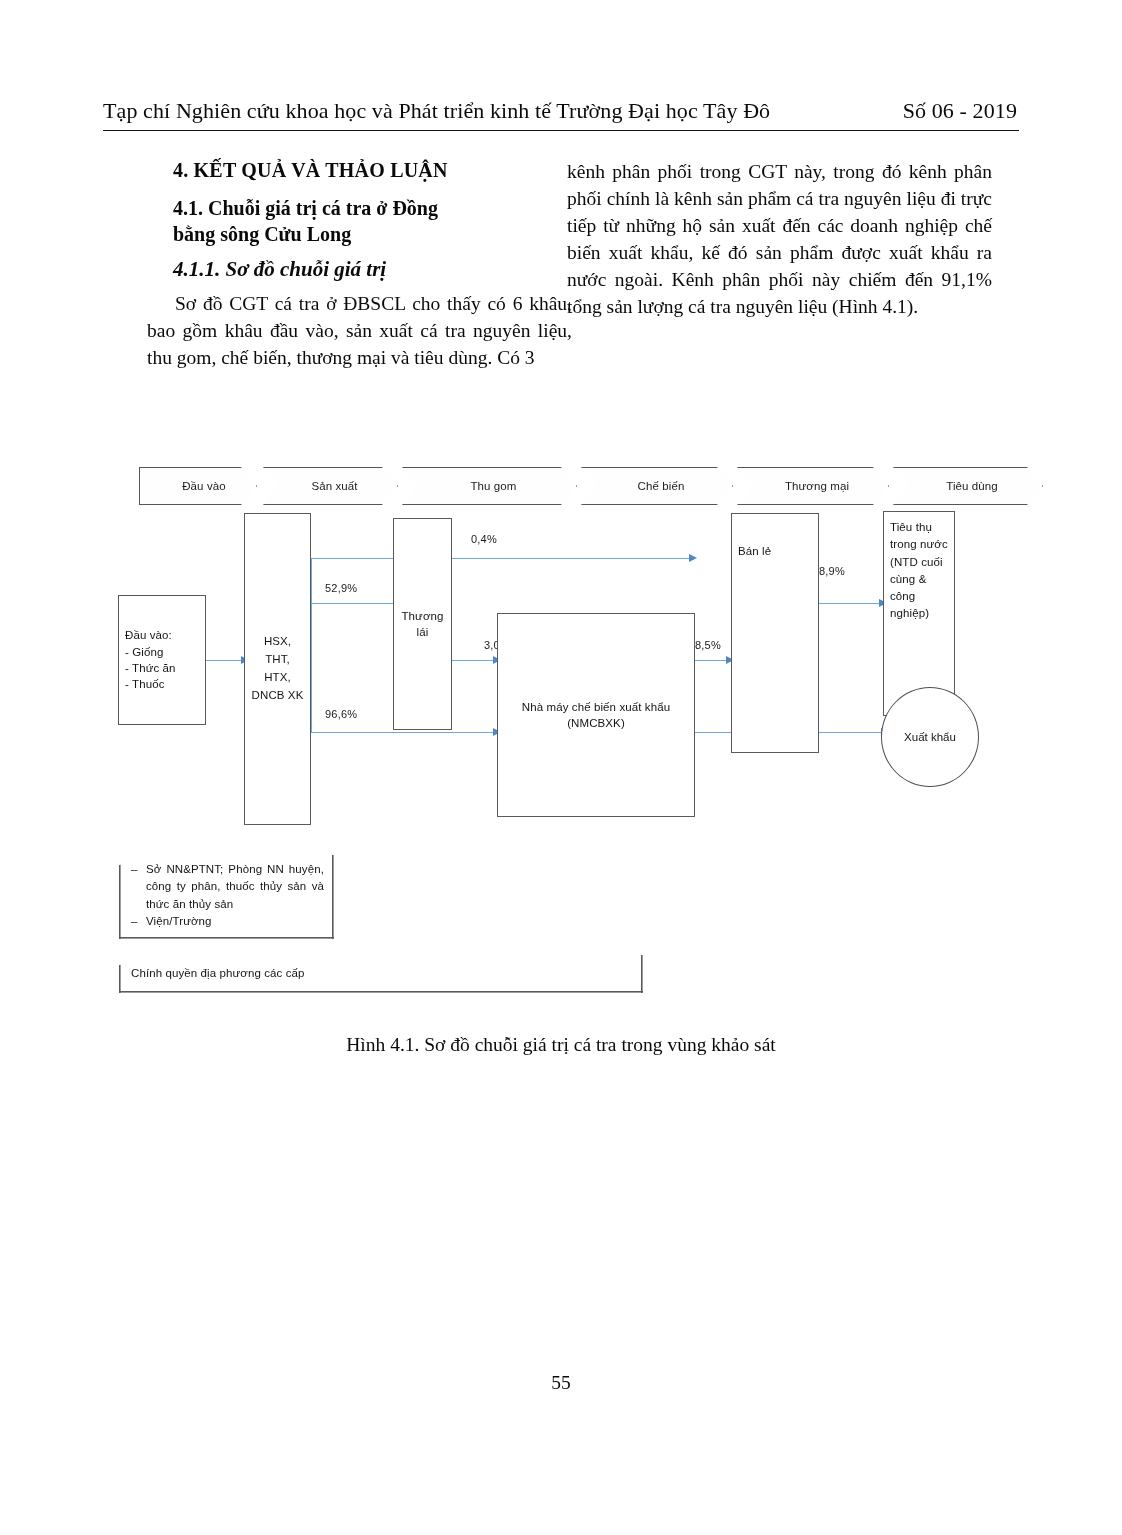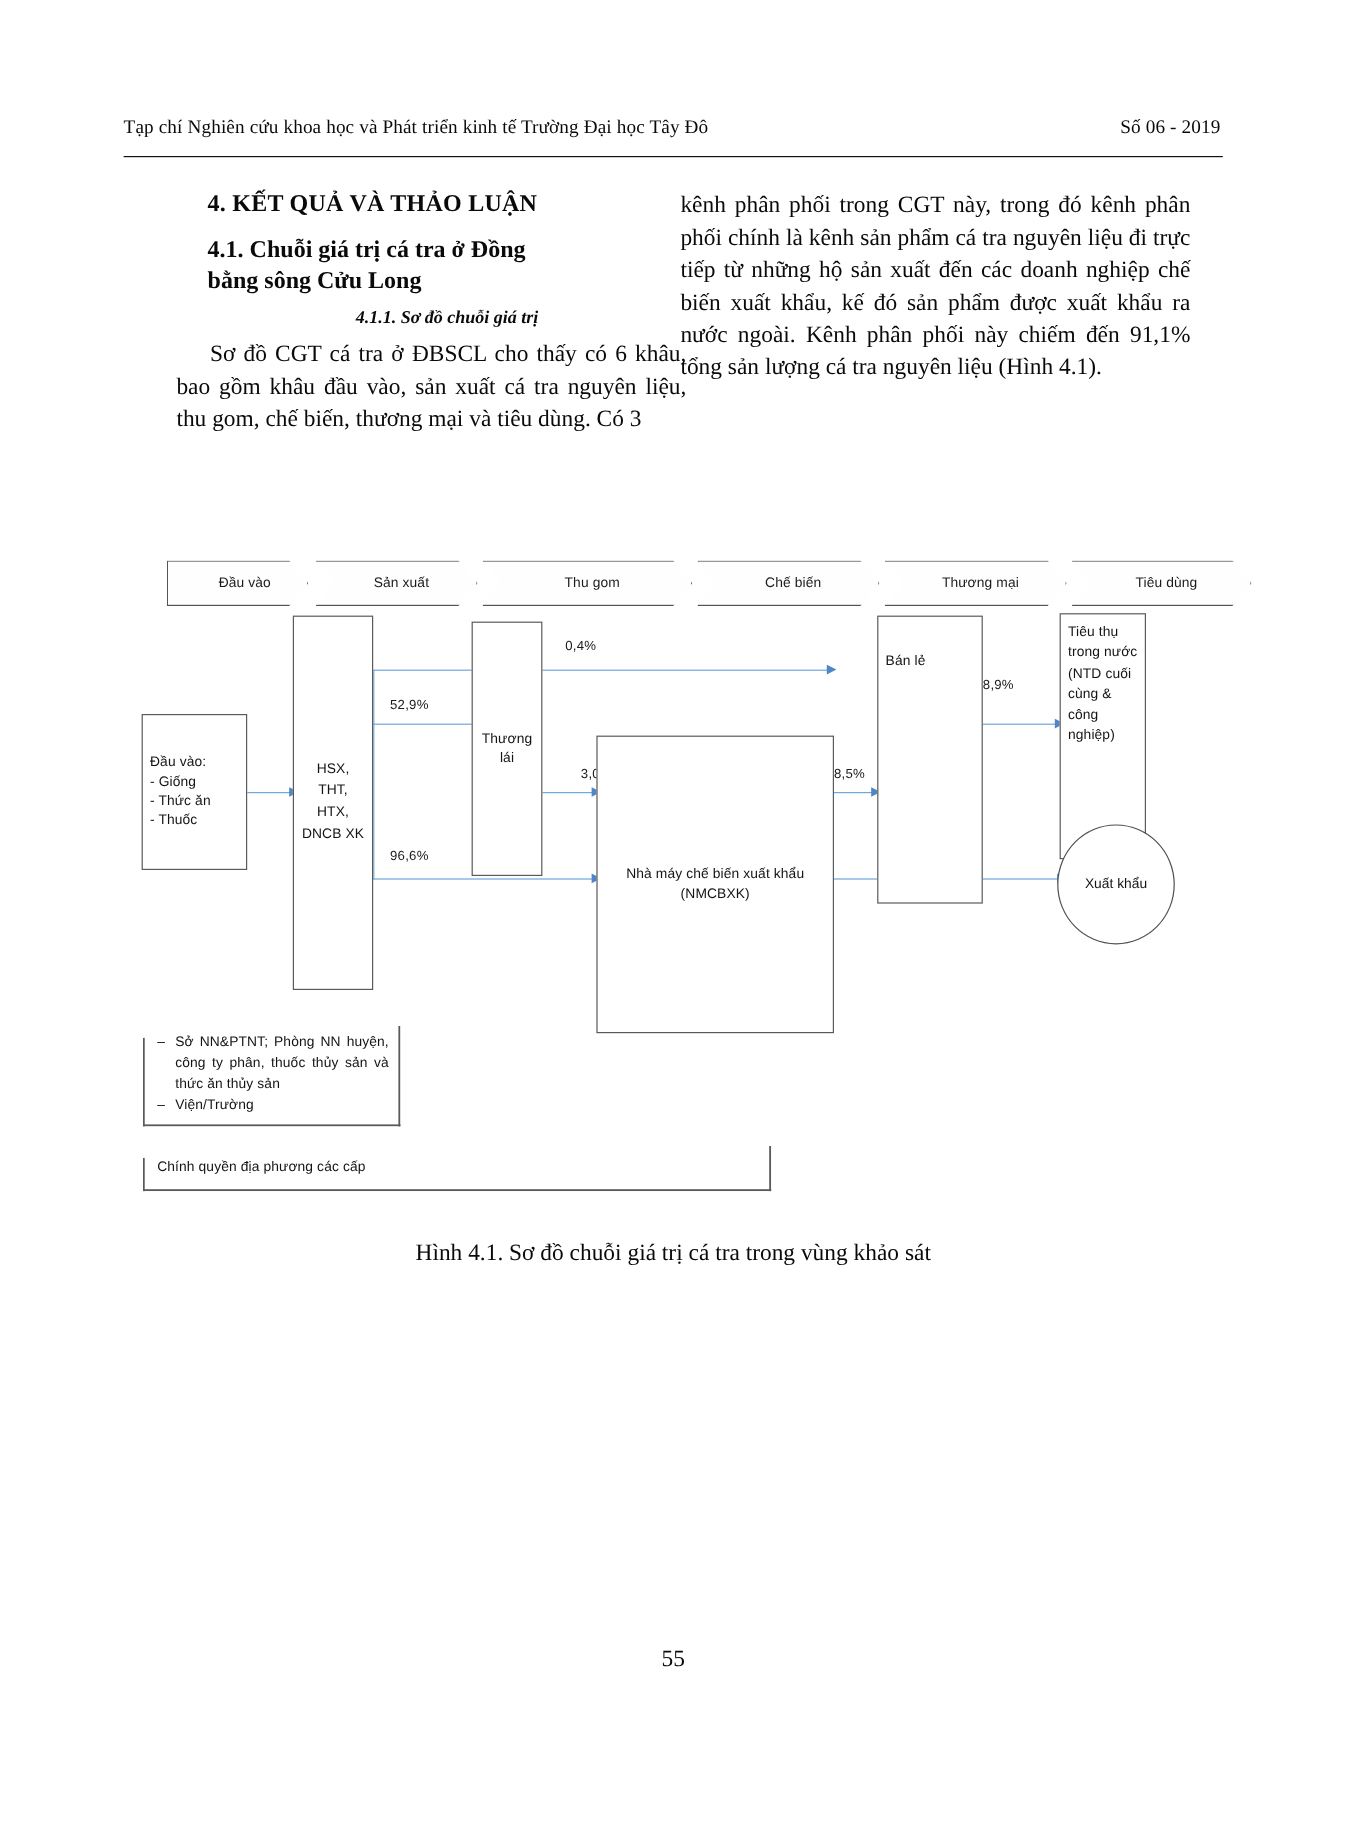--- a/index.html
+++ b/index.html
@@ -26,21 +26,21 @@
 
   
   .running-head {
     position: absolute;
     left: 103px;
     top: 98px;
     width: 916px;
     display: flex;
     justify-content: space-between;
     align-items: baseline;
-    font-size: 16px;
+    font-size: 22px;
     letter-spacing: 0.1px;
   }
   .running-head .rh-left { white-space: nowrap; }
   .running-head .rh-right { white-space: nowrap; padding-right: 2px; }
   .head-rule {
     position: absolute;
     left: 103px;
     top: 130px;
     width: 916px;
     height: 0;
@@ -78,26 +78,25 @@
     text-align: justify;
     text-indent: 26px;
     line-height: 1.30;
     text-justify: inter-word;
   }
   h3.sub-title > span.jline {
     display: block;
   }
   h4.subsub-title {
     margin: 0 0 7px 0;
-    font-size: 15px;
+    font-size: 21px;
     font-weight: bold;
     font-style: italic;
     text-indent: 26px;
     line-height: 1.30;
-    text-align: center;
   }
   p.body-par {
     margin: 0;
     font-size: 19.5px;
     line-height: 1.385;
     text-align: justify;
     text-indent: 28px;
     hyphens: none;
   }
   p.body-par.no-indent { text-indent: 0; }
@@ -352,21 +351,21 @@
 
       <div class="nbox leftalign" style="left:15px; top:140px; width:88px; height:130px; white-space:pre-line;">Đầu vào:
 - Giống
 - Thức ăn
 - Thuốc</div>
 
       <div class="nbox center" style="left:141px; top:58px; width:67px; height:312px; line-height:1.55;">HSX, THT, HTX, DNCB XK</div>
 
       <div class="nbox center" style="left:290px; top:63px; width:59px; height:212px;">Thương lái</div>
 
-      <div class="nbox center" style="left:394px; top:158px; width:198px; height:248px;">Nhà máy chế biến xuất khẩu (NMCBXK)</div>
+      <div class="nbox center" style="left:394px; top:158px; width:198px; height:204px;">Nhà máy chế biến xuất khẩu (NMCBXK)</div>
 
       <div class="nbox" style="left:628px; top:58px; width:88px; height:240px; align-items:flex-start; padding-top:29px;">Bán lẻ</div>
 
       <div class="nbox topalign" style="left:780px; top:56px; width:72px; height:205px; line-height:1.5; padding-top:7px;">Tiêu thụ trong nước (NTD cuối cùng &amp; công nghiệp)</div>
 
       <div class="ellipse" style="left:778px; top:232px; width:98px; height:100px;">Xuất khẩu</div>
 
       <div class="banner cut" style="left:16px; top:400px; width:215px; height:84px;">
         <ul class="support-list">
           <li>

